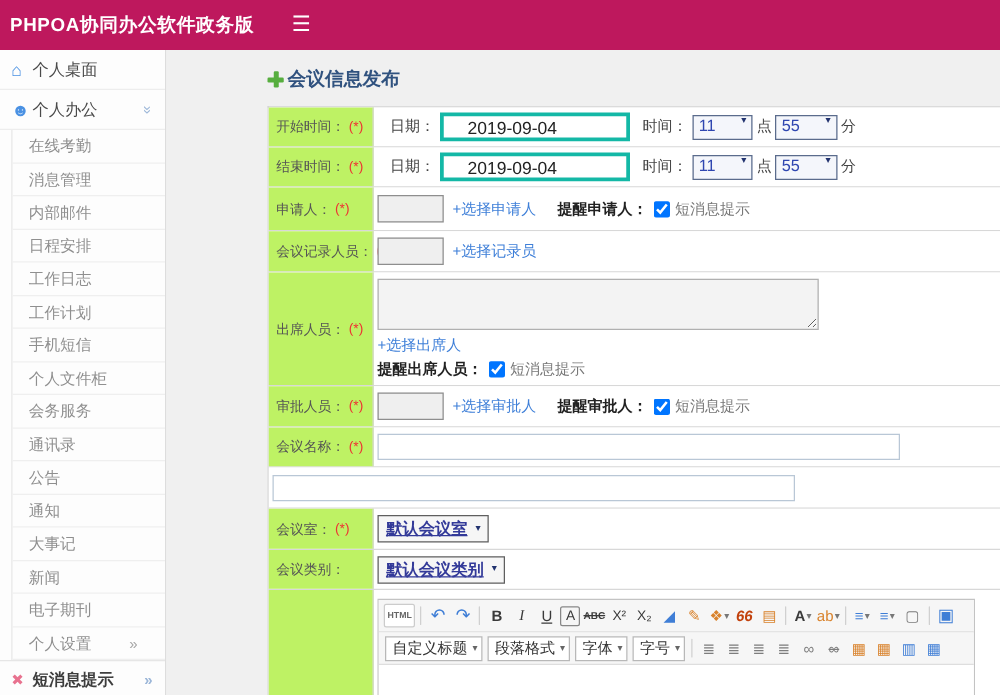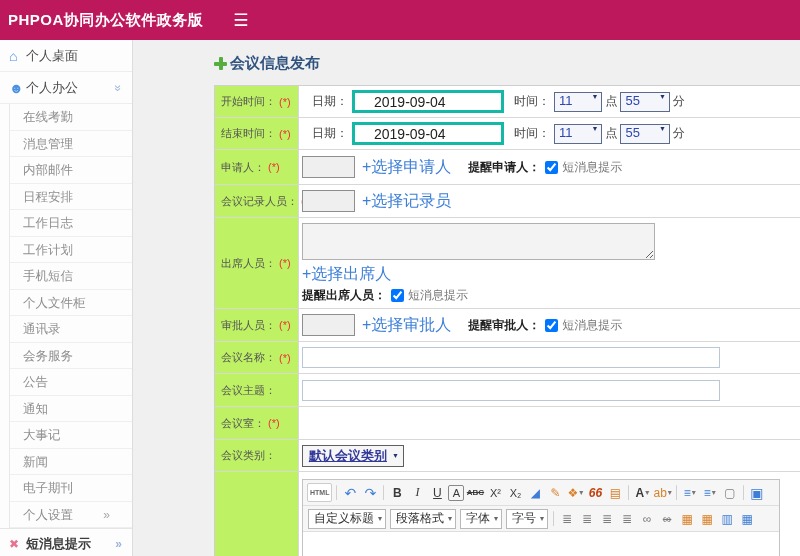--- a/index.html
+++ b/index.html
@@ -64,21 +64,21 @@
   .inline-lbl { color:#444; margin:0 4px 0 10px; }
   .date-input { width:152px; height:23px; border:3px solid #14b8a6; font-size:14px; padding:0 19px; color:#222; font-family:"Liberation Sans",sans-serif; }
   .mini-select {
     display:inline-flex; align-items:flex-start; justify-content:space-between;
     border:1px solid #5a6b8c; background:#f4f6fb; height:20px; min-width:31px; padding:0 3px 0 4px; cursor:pointer;gap:16px;
   }
   .mini-select .num { color:#2f46b0; font-size:13px; }
   .mini-select .arrow { color:#22336f; font-size:7px; margin-left:3px; }
   .unit { color:#444; margin:0 3px; }
   .pick-input { width:53px; height:22px; border:1px solid #8e8e8e; background:#efefef; margin-right:7px; }
-  .link { color:#3e7fd8; font-size:16px; cursor:pointer; text-decoration:none; white-space:nowrap; }
+  .link { color:#3e7fd8; font-size:12px; cursor:pointer; text-decoration:none; white-space:nowrap; }
   .remind { font-weight:bold; color:#222; margin:0 5px 0 17px; font-size:12px; white-space:nowrap;font-family:Liberation Mono, monospace; }
   .remind.first { margin-left:0; }
   .cb { width:13px; height:13px; margin:0 4px 0 0; }
   .cb-label { color:#777; font-size:12px; white-space:nowrap; }
   .textarea-box { width:353px; height:47px; border:1px solid #b0b0b0; background:#f3f3f3; }
   .wide-input { width:418px; height:21px; border:1px solid #b9c7d6; font-size:13px; padding:0 4px; }
   .big-select {
     display:inline-flex; align-items:center; border:1px solid #5f5f5f; background:#f6f6f6;
     height:22px; padding:0 4px 0 6px; cursor:pointer;
   }
@@ -170,26 +170,26 @@
         <span>手机短信</span>
         <span class="chev"></span>
       </div>
 
       <div class="sub-item">
         <span>个人文件柜</span>
         <span class="chev"></span>
       </div>
 
       <div class="sub-item">
+        <span>会务服务</span>
+        <span class="chev"></span>
+      </div>
+
+      <div class="sub-item">
         <span>通讯录</span>
-        <span class="chev"></span>
-      </div>
-
-      <div class="sub-item">
-        <span>会务服务</span>
         <span class="chev"></span>
       </div>
 
       <div class="sub-item">
         <span>公告</span>
         <span class="chev"></span>
       </div>
 
       <div class="sub-item">
         <span>通知</span>
@@ -335,33 +335,36 @@
       <div class="lbl">
           <span>会议名称：</span>
           <span class="req">(*)</span>
         </div>
       <div class="val">
         <input class="wide-input" value="" style="">
       </div>
     </div>
 
     <div class="row" style="height:33px">
-      <div class="lbl">
-          <span>会议主题：</span>
-        </div>
       <div class="val">
         <input class="wide-input" value="" style="">
       </div>
     </div>
 
     <div class="row" style="height:33px">
       <div class="lbl">
           <span>会议室：</span>
           <span class="req">(*)</span>
         </div>
+      <div class="val">
+        <span class="big-select">
+            <span class="sel-label">默认会议室</span>
+            <span class="arrow">▼</span>
+          </span>
+      </div>
     </div>
 
     <div class="row" style="height:32px">
       <div class="lbl">
           <span>会议类别：</span>
         </div>
       <div class="val">
         <span class="big-select">
             <span class="sel-label">默认会议类别</span>
             <span class="arrow">▼</span>

